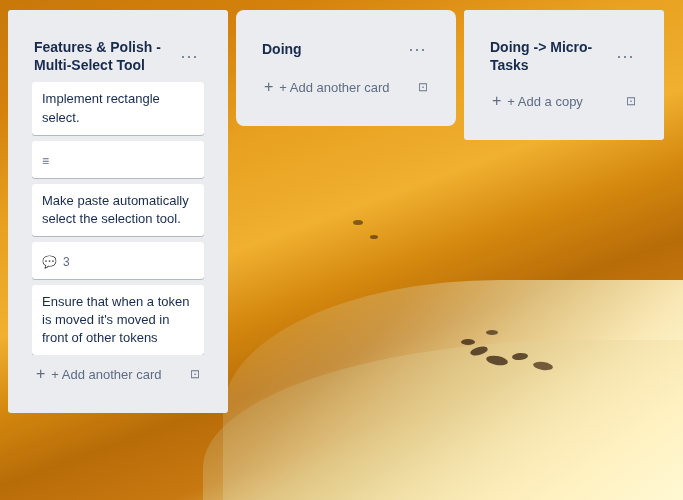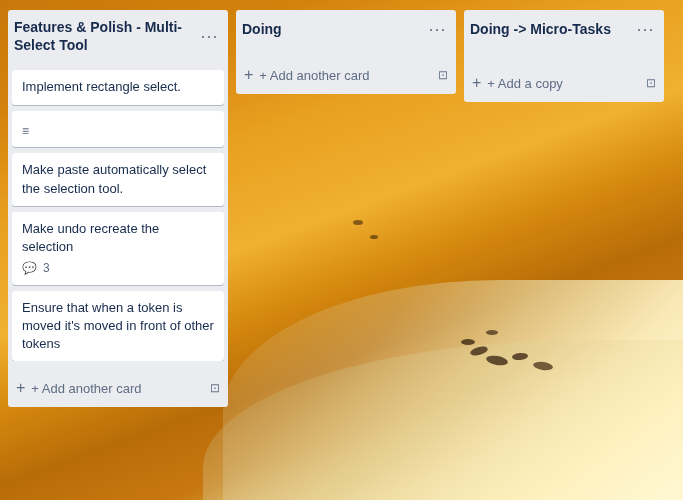--- a/index.html
+++ b/index.html
@@ -84,22 +84,22 @@
     }
 
     .column {
       background: #ebecf0;
       border-radius: 3px;
       width: 220px;
       min-width: 220px;
       max-height: 480px;
       display: flex;
       flex-direction: column;
-      padding: 4px;
-      gap: 8px;
+      padding: 24px;
+      gap: 0;
     }
 
     .column-header {
       display: flex;
       justify-content: space-between;
       align-items: center;
       padding: 4px 2px 8px 2px;
     }
 
     .column-title {
@@ -174,20 +174,21 @@
     .card-template-icon {
       font-size: 12px;
       color: #6b778c;
       margin-left: auto;
     }
 
     
     .column-doing {
       width: 220px;
       min-width: 220px;
+      border-radius: 8px;
     }
 
     
     .column-microtasks {
       width: 200px;
       min-width: 200px;
     }
   </style>
 </head>
 <body>
@@ -224,21 +225,20 @@
           <span>≡</span>
         </div>
       </div>
 
 
       <div class="card">
         <span>Make paste automatically select the selection tool.</span>
       </div>
 
       <div class="card">
-        <span>Make undo recreate the selection</span>
         <div class="card-meta">
           <span style="font-size:12px;">💬</span>
           <span>3</span>
         </div>
       </div>
 
       <div class="card">
         <span>Ensure that when a token is moved it's moved in front of other tokens</span>
       </div>
 

